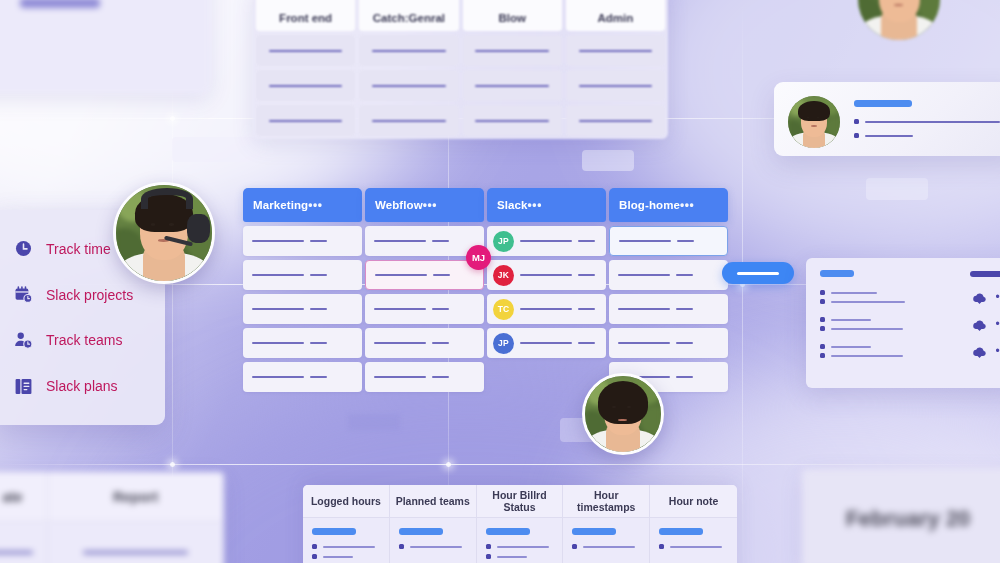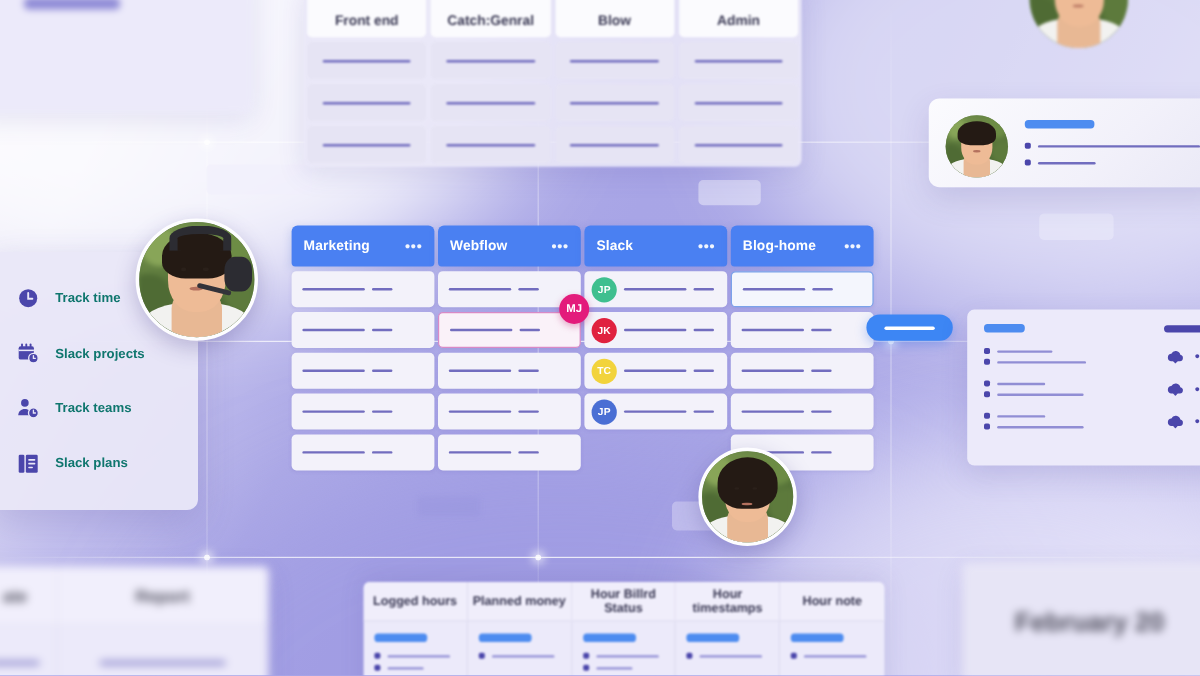--- a/index.html
+++ b/index.html
@@ -84,21 +84,21 @@
     display: flex; align-items: center; justify-content: center;
   }
   .tt-cell .ln { width: 74%; }
 
   
   #kanban { position: absolute; left: 243px; top: 188px; width: 494px; }
   .kan-cols { display: flex; gap: 3px; }
   .kan-col { width: 119px; }
   .kan-head {
     background: #4a80f2; border-radius: 5px 5px 3px 3px;
-    height: 34px; display: flex; align-items: center; justify-content: space-between;
+    height: 34px; display: flex; align-items: center; 
     padding: 0 10px; color: #fff; font-size: 11.5px; font-weight: 700;
     letter-spacing: .1px;
     box-shadow: 0 2px 8px rgba(60,90,200,.22);
   }
   .dots3 { color: rgba(255,255,255,.92); font-size: 12px; letter-spacing: .6px; line-height: 6px; }
   .kan-card {
     position: relative;
     background: #f3f2fa; border-radius: 4px;
     height: 30px; margin-top: 4px;
     display: flex; align-items: center; gap: 6px; padding: 0 9px;
@@ -130,21 +130,21 @@
     background: rgba(233,231,248,.93);
     border-radius: 9px;
     box-shadow: 0 10px 30px rgba(70,62,150,.18);
     padding: 16px 0;
     display: flex; flex-direction: column; justify-content: space-around;
   }
   .menu-item {
     display: flex; align-items: center; gap: 13px;
     padding: 0 0 0 22px; height: 34px;
   }
-  .menu-item span.lbl { font-size: 11px; color: #0f766e; font-weight: 700; }
+  .menu-item span.lbl { font-size: 14px; color: #be185d; font-weight: 400; }
   .mi-icon { width: 19px; height: 19px; flex: none; color: #4b46ab; }
 
   
   .photo {
     border-radius: 50%; overflow: hidden; position: absolute;
     background: #5c7a3e;
   }
   .photo .scene { position: absolute; inset: 0; }
   .photo .foliage {
     position: absolute; inset: 0;
@@ -642,21 +642,21 @@
             <span class="bullet"></span>
             <span class="ln-soft" style="width:52px"></span>
           </div>
           <div class="row-line">
             <span class="bullet"></span>
             <span class="ln-soft" style="width:30px"></span>
           </div>
         </div>
       </div>
       <div class="bt-col">
-        <div class="bt-head">Planned money</div>
+        <div class="bt-head">Planned teams</div>
         <div class="bt-body">
           <div class="bluebar"></div>
           <div class="row-line">
             <span class="bullet"></span>
             <span class="ln-soft" style="width:52px"></span>
           </div>
         </div>
       </div>
       <div class="bt-col">
         <div class="bt-head">Hour Billrd Status</div>

